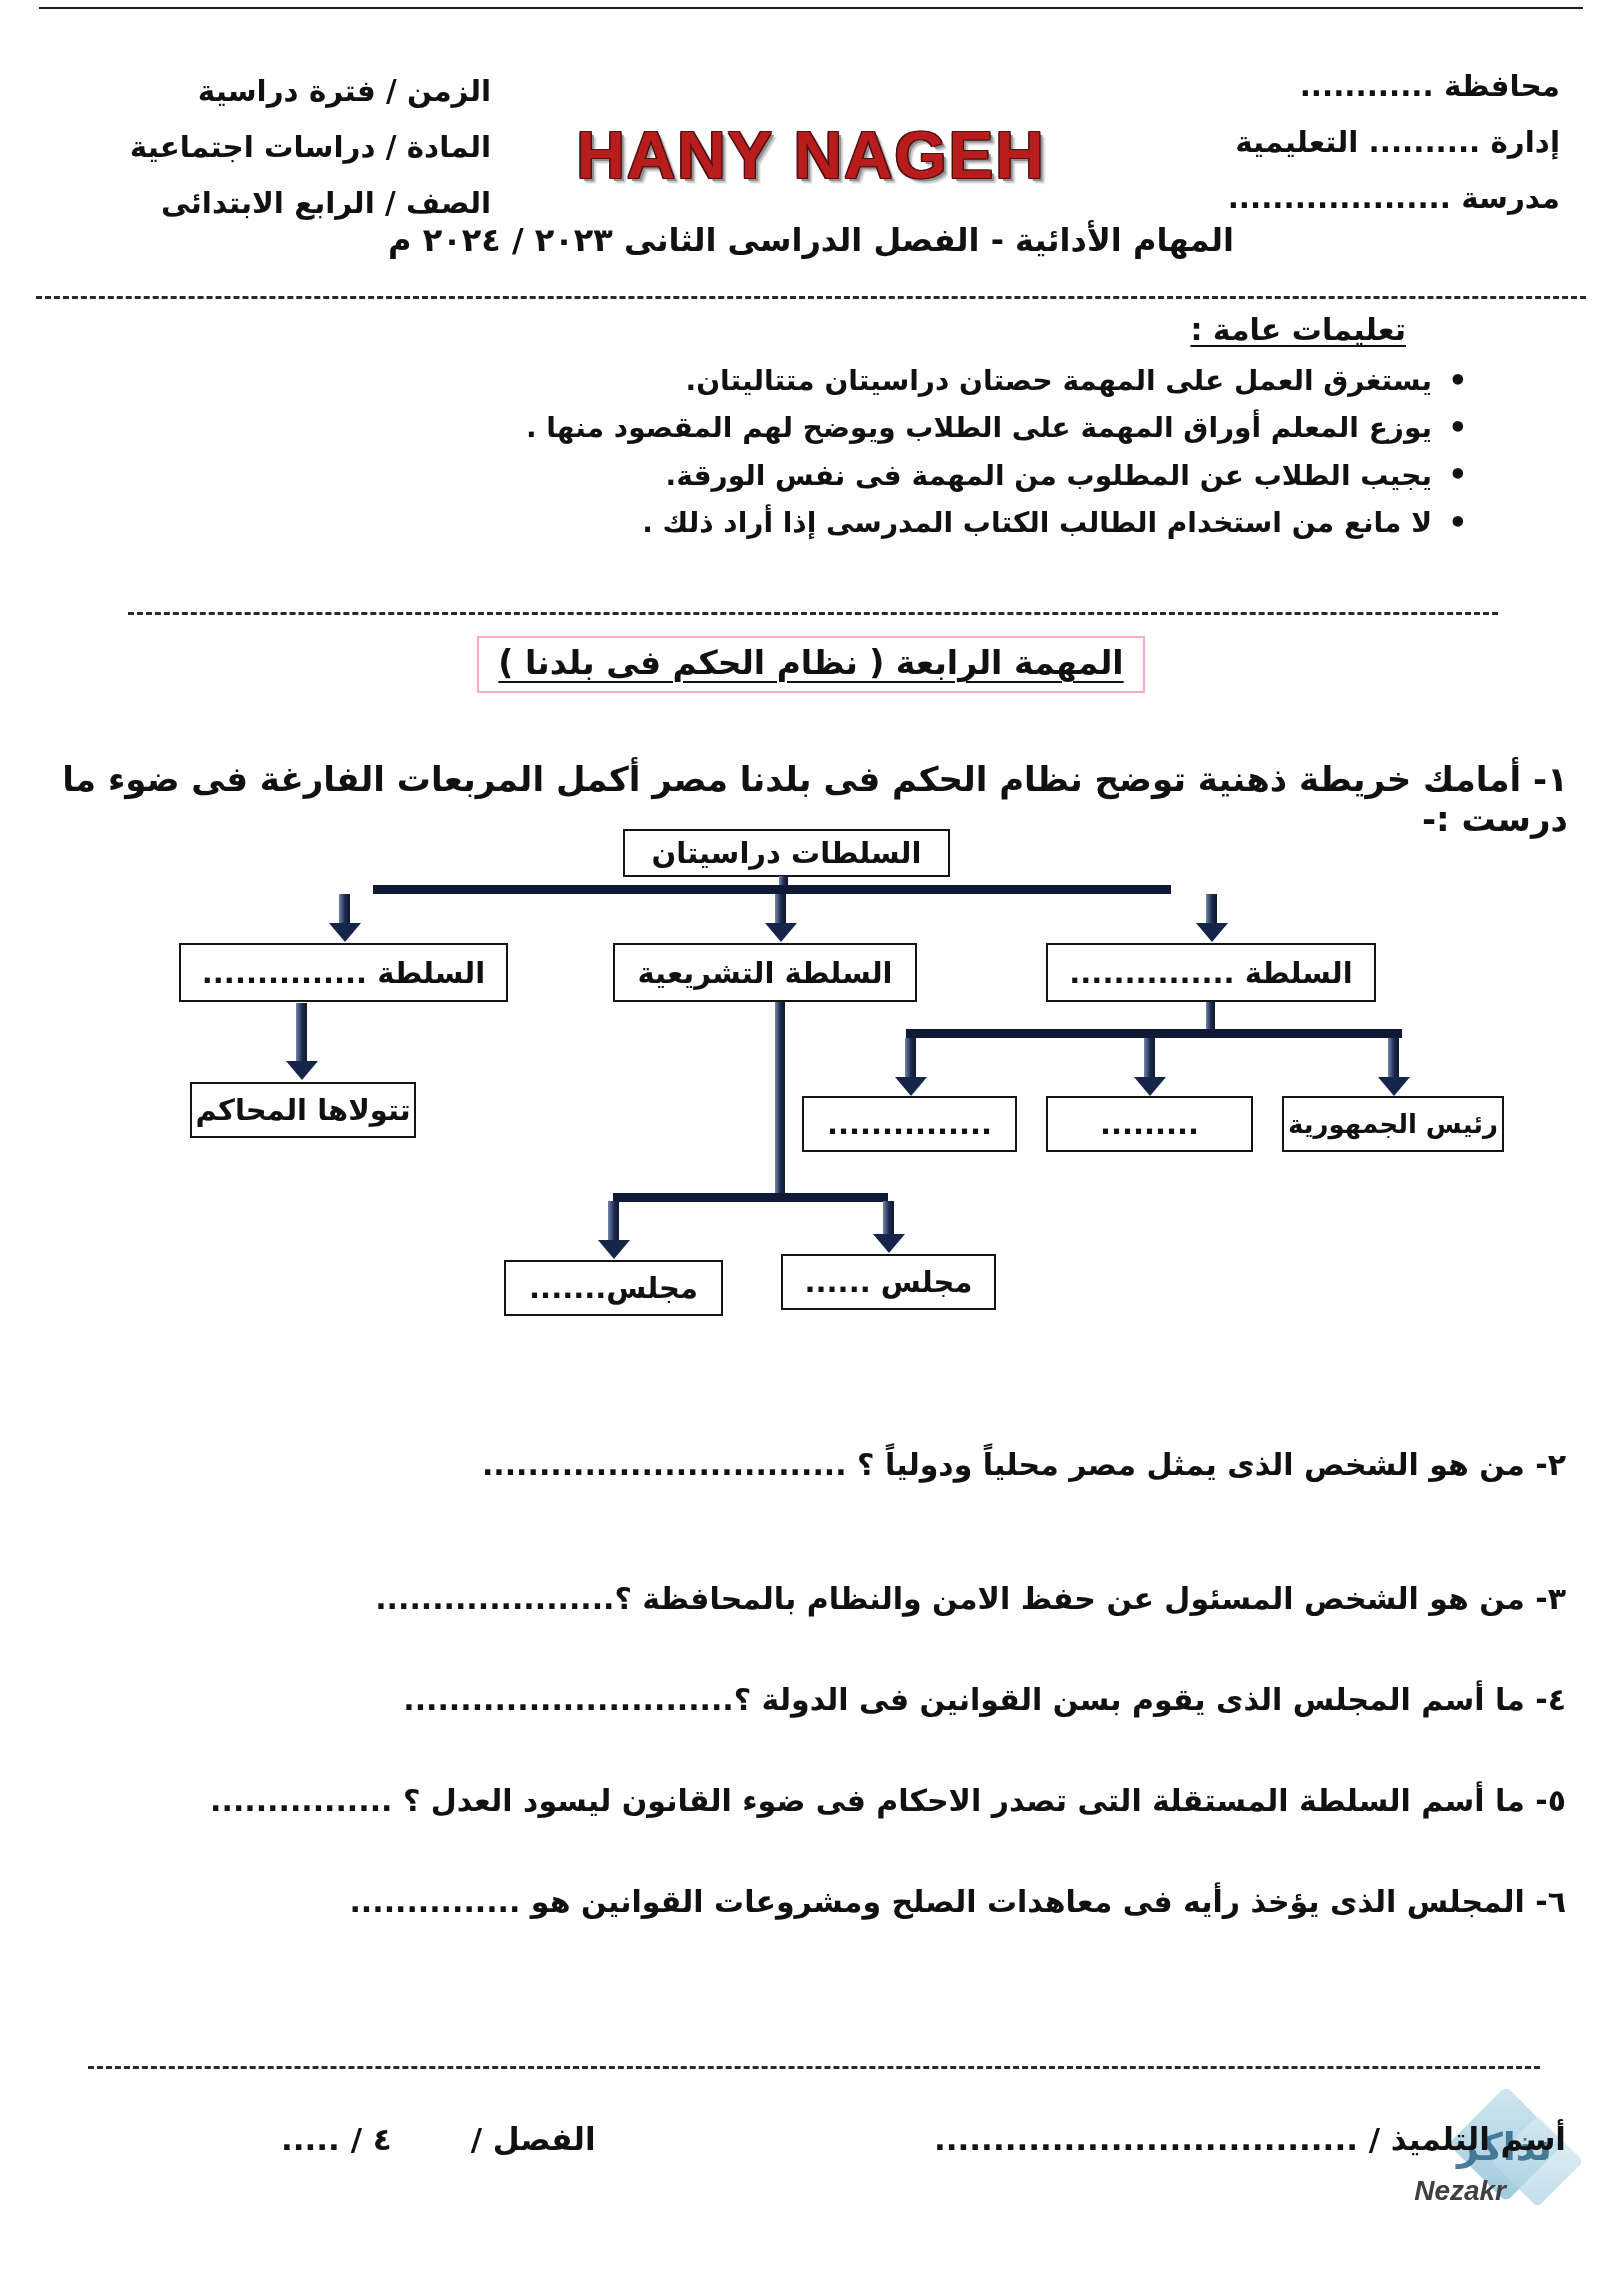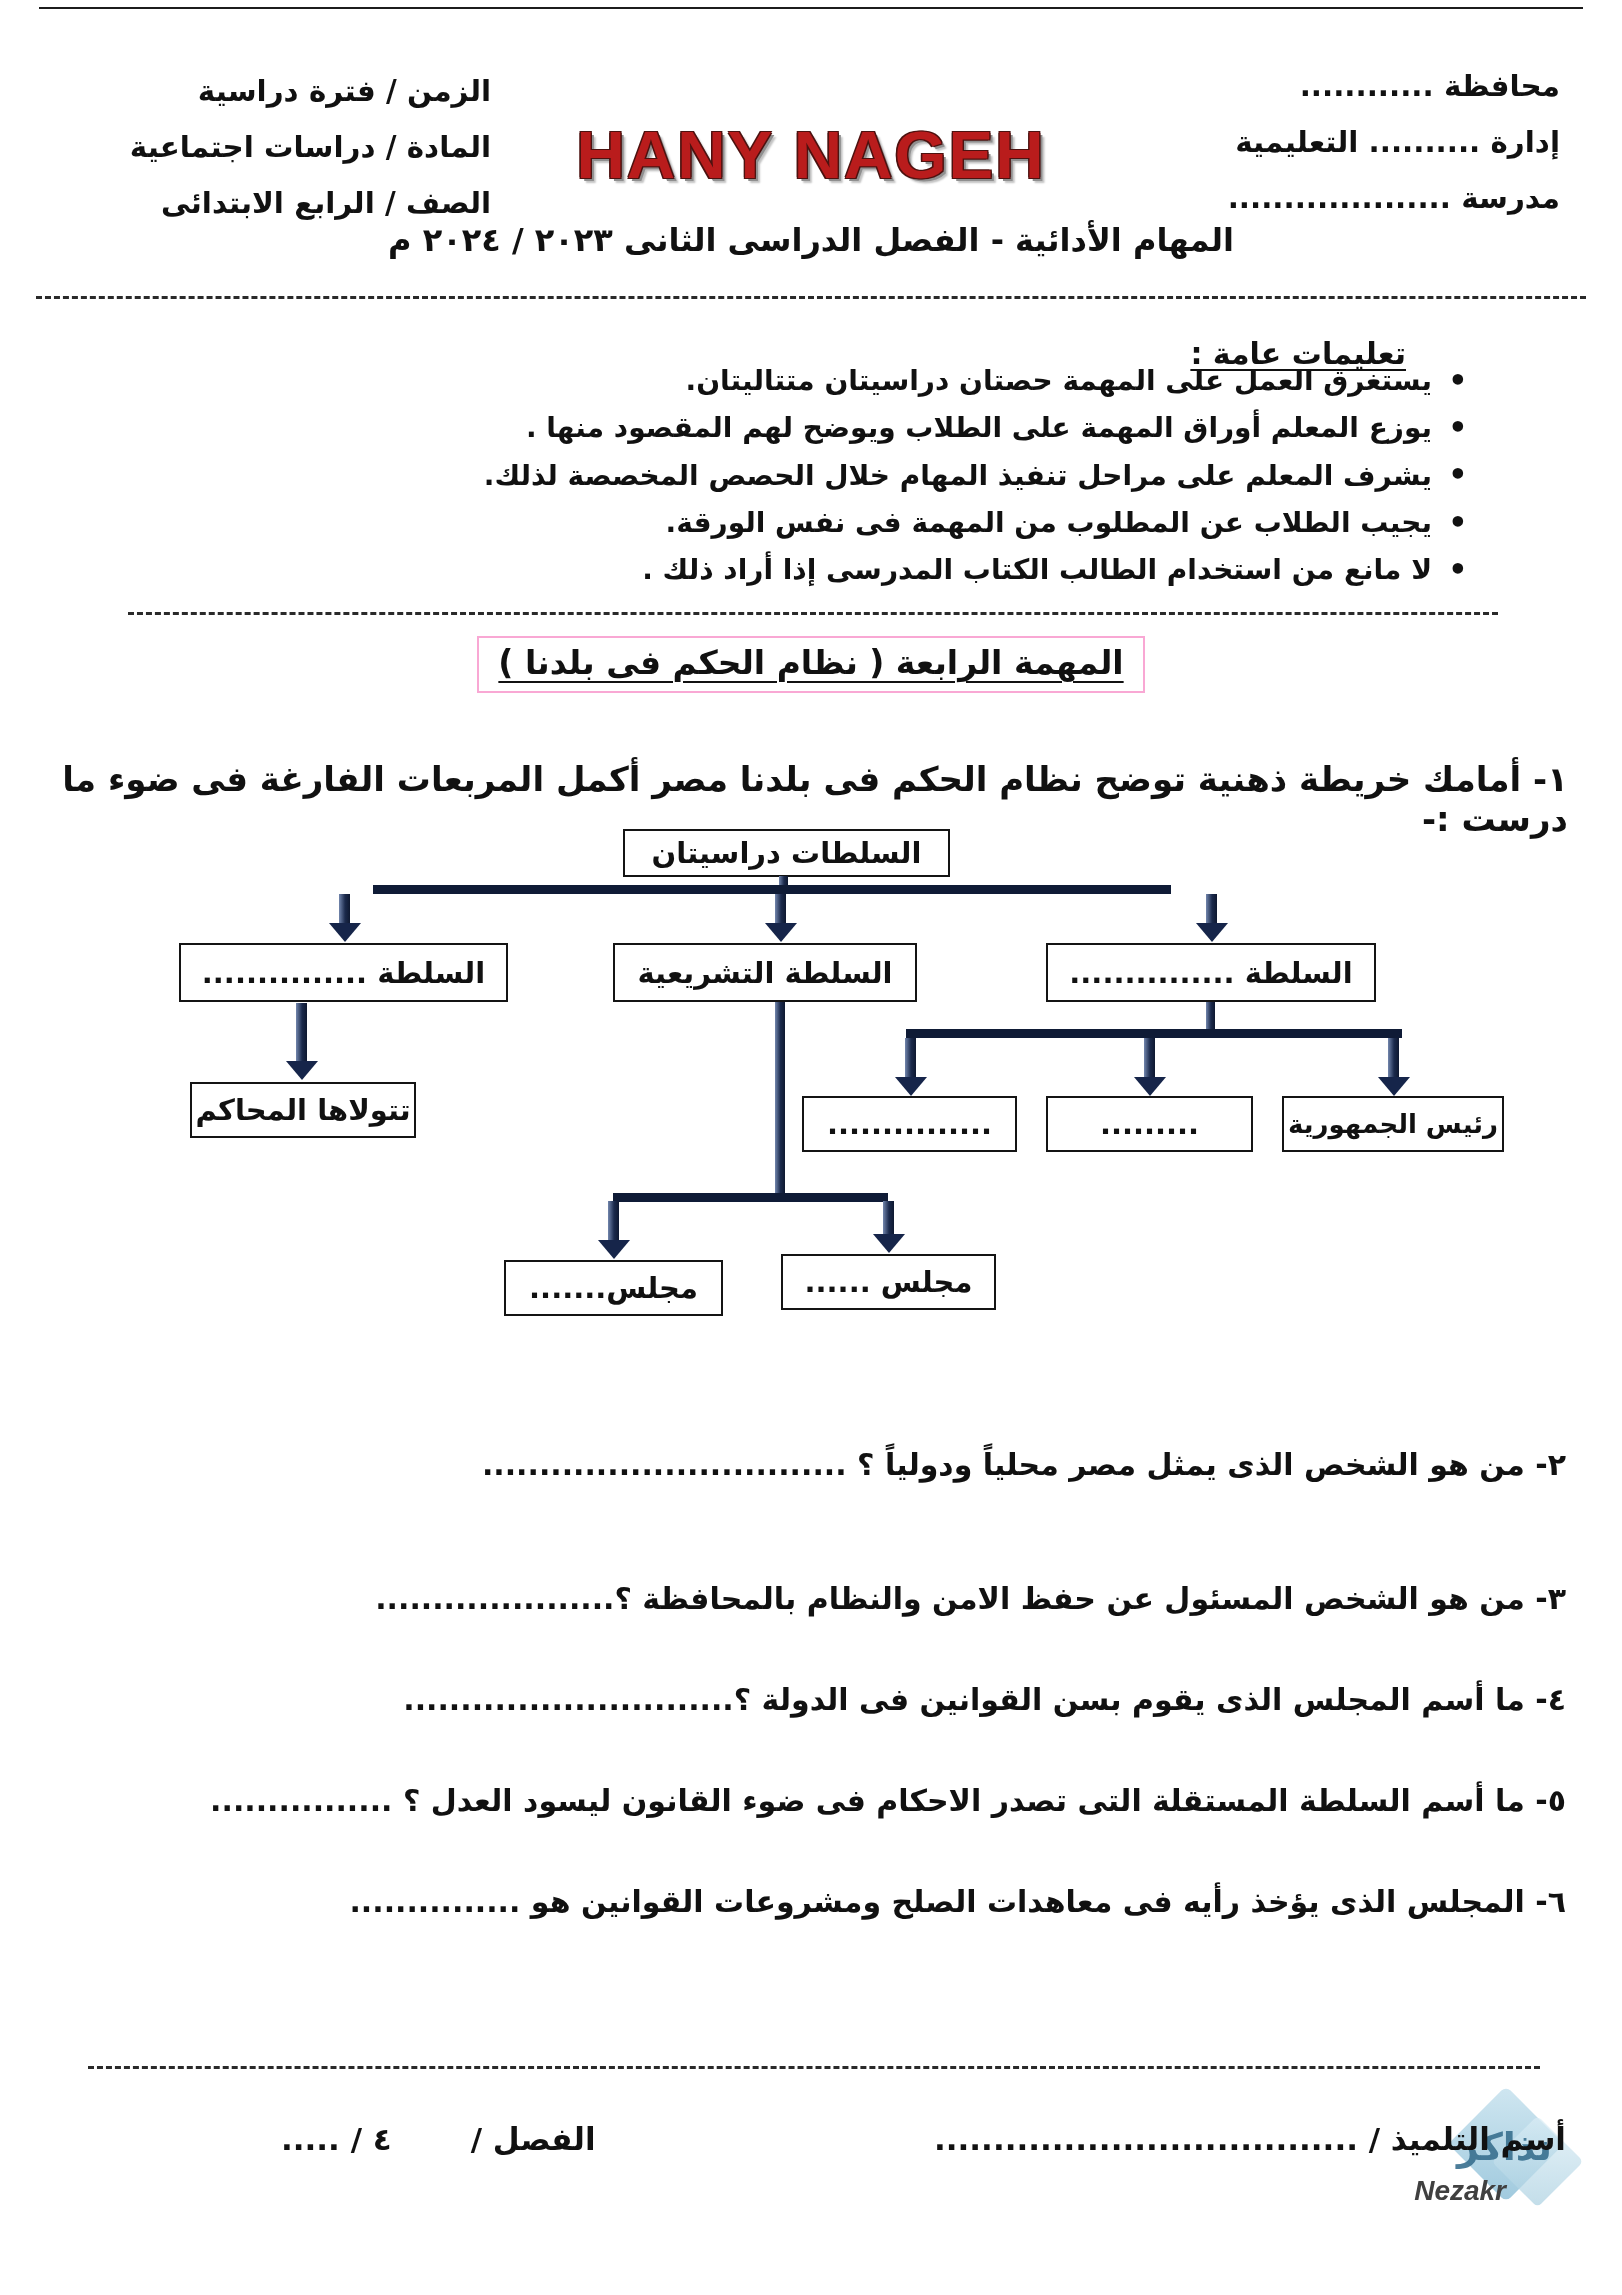--- a/index.html
+++ b/index.html
@@ -29,21 +29,21 @@
       -1.3px -1.3px 0 #4d1210, 1.3px -1.3px 0 #4d1210, -1.3px 1.3px 0 #4d1210, 1.3px 1.3px 0 #4d1210,
       3.3px 3.3px 0 #8f8f8f, 5.2px 5.2px 2px #c2c2c2;
   }
   .subtitle { position:absolute; top:221px; left:0; right:0; text-align:center; font-size:32px; font-weight:bold; }
 
   .dash1 { position:absolute; top:296px; left:36px; right:36px; border-top:3.3px dashed #2a2a2a; }
   .dash2 { position:absolute; top:612px; left:128px; right:124px; border-top:3.3px dashed #2a2a2a; }
   .dash3 { position:absolute; top:2066px; left:88px; right:82px; border-top:3.3px dashed #2a2a2a; }
 
   
-  .instr-title { position:absolute; top:336px; right:216px; font-size:30px; font-weight:bold; text-decoration:underline; text-underline-offset:5.2px; text-decoration-thickness:2px; }
+  .instr-title { position:absolute; top:312px; right:216px; font-size:30px; font-weight:bold; text-decoration:underline; text-underline-offset:5.2px; text-decoration-thickness:2px; }
   .instr-list { position:absolute; top:364px; right:152px; left:131px; list-style:none; }
   .instr-list li { position:relative; font-size:28px; font-weight:bold; line-height:1.2; margin-bottom:13.7px; padding-right:38px; }
   .instr-list li::before { content:"•"; position:absolute; right:2.6px; top:-1.3px; font-size:30px; }
 
   
   .task-title-wrap { position:absolute; top:636px; left:0; right:0; text-align:center; }
   .task-title {
     display:inline-block; font-size:33px; font-weight:bold;
     border:2px solid #f9a8d4; padding:5.2px 19.6px 9.2px;
     text-decoration:underline; text-underline-offset:6.5px; text-decoration-thickness:2px;
@@ -109,21 +109,20 @@
   </div>
 
   <div class="subtitle">المهام الأدائية  -  الفصل الدراسى الثانى ٢٠٢٣ / ٢٠٢٤ م</div>
 
   <div class="dash1"></div>
 
   <div class="instr-title">تعليمات عامة :</div>
   <ul class="instr-list">
     <li>يستغرق العمل على المهمة حصتان دراسيتان متتاليتان.</li>
     <li>يوزع المعلم أوراق المهمة على الطلاب ويوضح لهم المقصود منها .</li>
-    <li>يشرف المعلم على مراحل تنفيذ المهام خلال الحصص المخصصة لذلك.</li>
     <li>يجيب الطلاب عن المطلوب من المهمة فى نفس الورقة.</li>
     <li>لا مانع من استخدام الطالب الكتاب المدرسى إذا أراد ذلك .</li>
   </ul>
 
   <div class="dash2"></div>
 
   <div class="task-title-wrap">
     <span class="task-title">المهمة الرابعة (  نظام الحكم فى بلدنا  )</span>
   </div>
 

